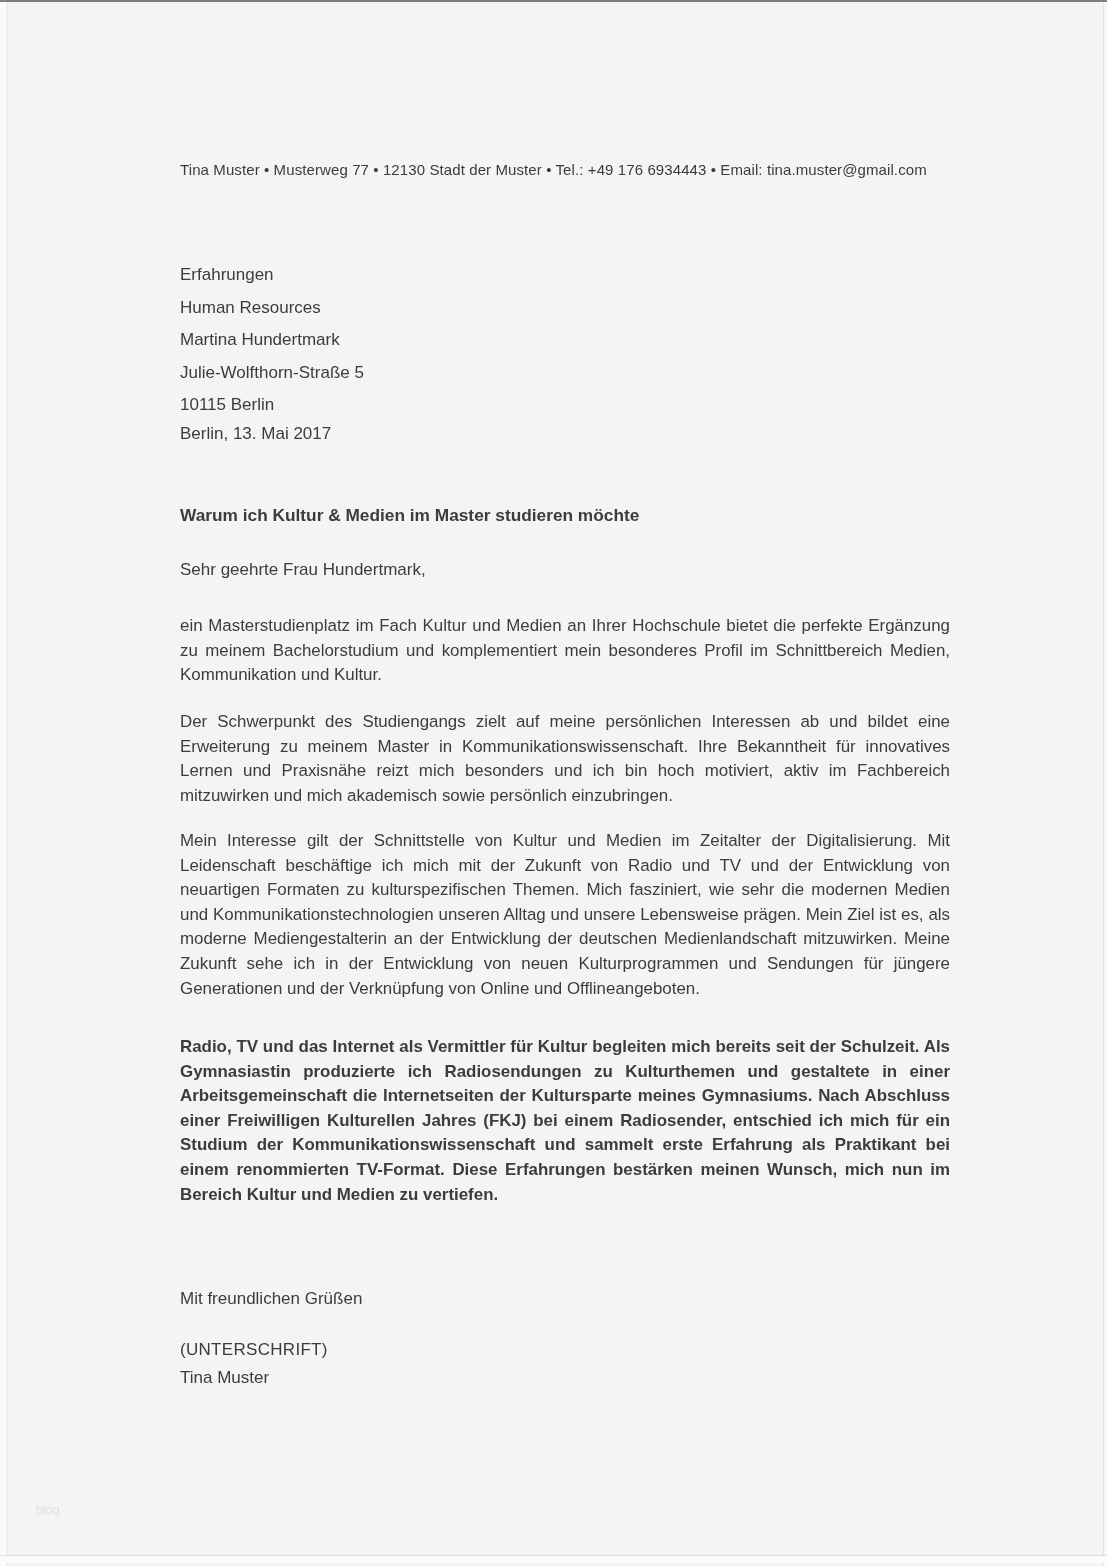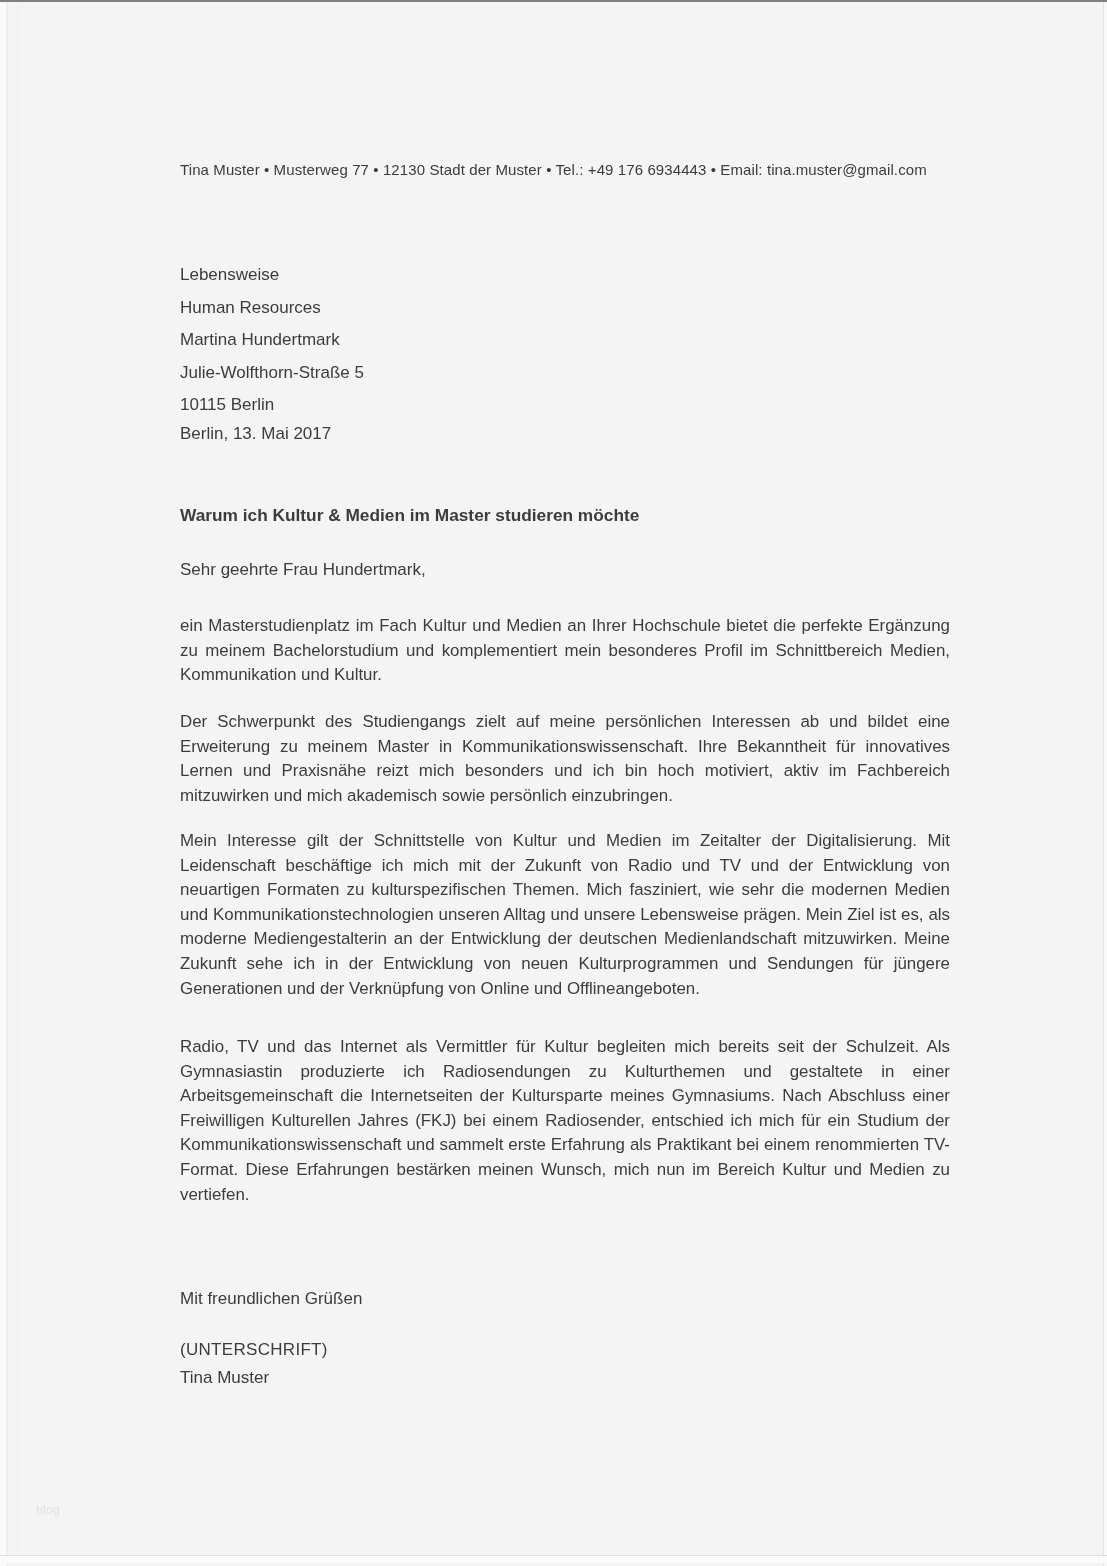--- a/index.html
+++ b/index.html
@@ -65,21 +65,21 @@
   }
   .para {
     font-size: 16.9px;
     line-height: 24.6px;
     text-align: justify;
     text-align-last: left;
   }
   .p1 { top: 614px; }
   .p2 { top: 710px; }
   .p3 { top: 829px; }
-  .p4 { top: 1035px; }
+  .p4 { top: 1035px; font-weight: bold; }
   .p5 { top: 1215px; }
   .closing-phrase        { top: 1289px; font-size: 17px; }
   .signature-placeholder { top: 1340px; font-size: 17px; letter-spacing: 0.3px; }
   .signature-name        { top: 1368px; font-size: 17px; }
 
   .watermark {
     position: absolute;
     left: 36px;
     top: 1503px;
     font-size: 12.5px;
@@ -98,21 +98,21 @@
   <div class="edge-left-line"></div>
   <div class="edge-left-line2"></div>
   <div class="edge-right-strip"></div>
   <div class="edge-right-line"></div>
   <div class="edge-bottom-line"></div>
   <div class="edge-bottom-strip"></div>
 
   <div class="blk contact-line">Tina Muster • Musterweg 77 • 12130 Stadt der Muster • Tel.: +49 176 6934443 • Email: tina.muster@gmail.com</div>
 
   <div class="blk address">
-    <div>Lebensweise</div>
+    <div>Erfahrungen</div>
     <div>Human Resources</div>
     <div>Martina Hundertmark</div>
     <div>Julie-Wolfthorn-Straße 5</div>
     <div>10115 Berlin</div>
   </div>
 
   <div class="blk date-line">Berlin, 13. Mai 2017</div>
 
   <div class="blk subject-line">Warum ich Kultur &amp; Medien im Master studieren möchte</div>
 

